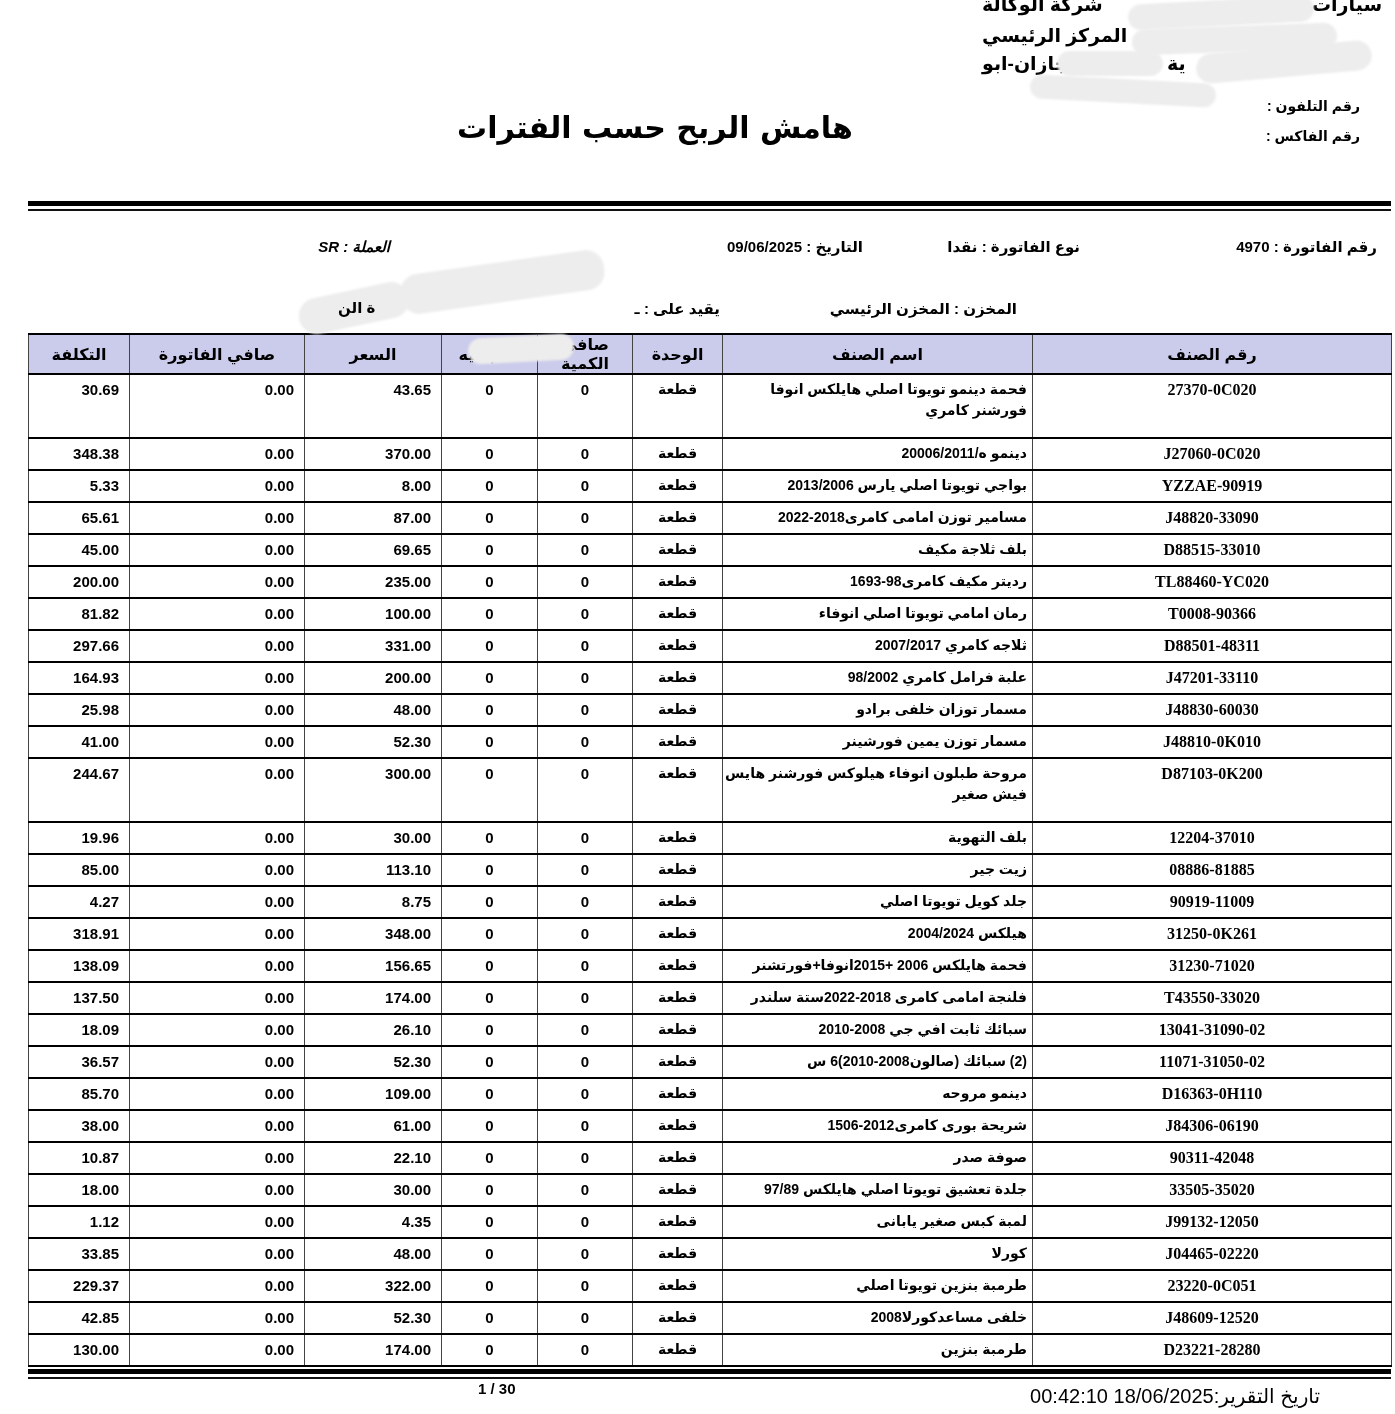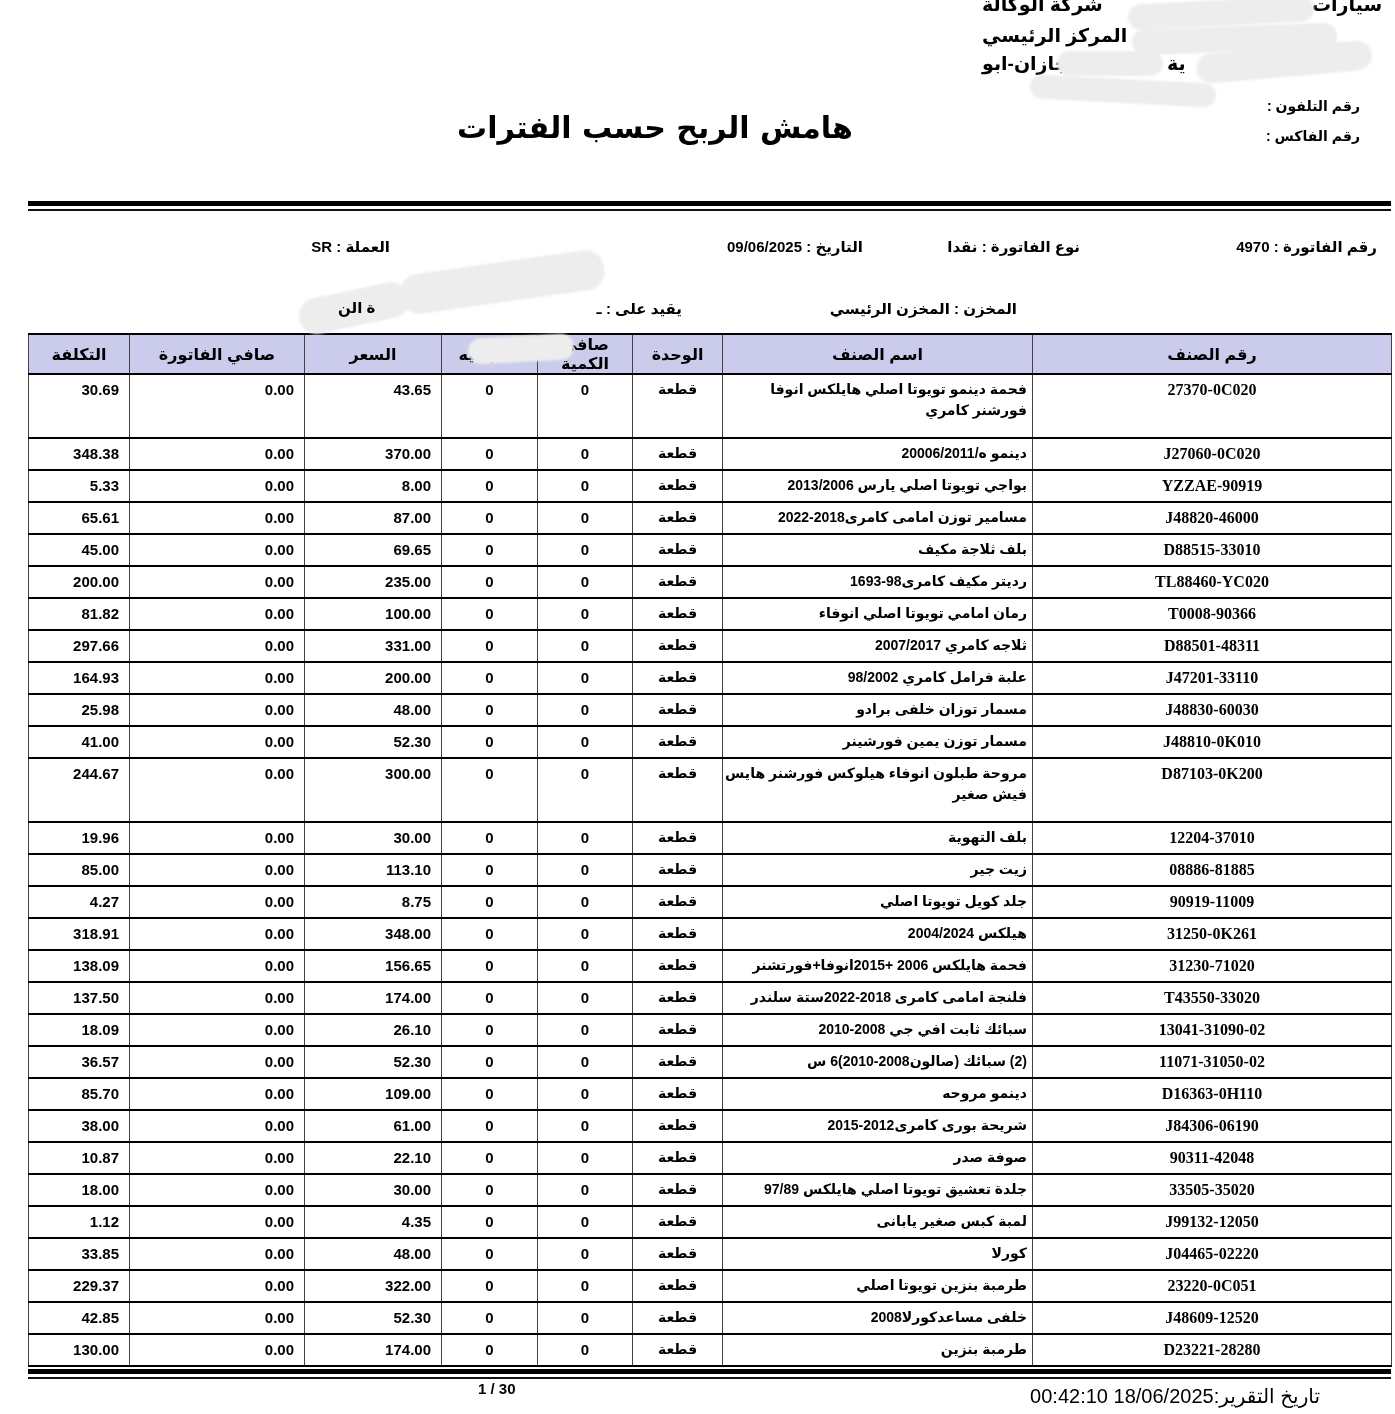--- a/index.html
+++ b/index.html
@@ -86,24 +86,24 @@
   <span class="c-small" style="top:128px;right:35px;">رقم الفاكس :</span>
 
   <div class="title">هامش الربح حسب الفترات</div>
 
   <div class="rule rule-top-thick"></div>
   <div class="rule rule-top-thin"></div>
 
   <span class="meta" style="top:238px;right:18px;">رقم الفاتورة : 4970</span>
   <span class="meta" style="top:238px;right:315px;">نوع الفاتورة : نقدا</span>
   <span class="meta" style="top:238px;right:532px;">التاريخ : 09/06/2025</span>
-  <span class="meta" style="top:238px;right:1005px;">العملة : SR</span>
+  <span class="meta" style="top:238px;right:1005px;font-style:italic;">العملة : SR</span>
 
   <span class="meta" style="top:300px;right:378px;">المخزن : المخزن الرئيسي</span>
-  <span class="meta" style="top:300px;right:713px;">يقيد على : ـ</span>
+  <span class="meta" style="top:300px;right:675px;">يقيد على : ـ</span>
   <span class="frag" style="top:299px;left:338px;">ة الن</span>
 
   <table class="items">
     <colgroup>
       <col style="width:359px">
         <col style="width:310px">
         <col style="width:90px">
         <col style="width:95px">
       <col style="width:96px">
         <col style="width:137px">
@@ -147,21 +147,21 @@
           <td class="col-code">90919-YZZAE</td>
           <td class="col-name">بواجي تويوتا اصلي يارس 2013/2006</td>
           <td class="col-unit">قطعة</td>
           <td class="col-qty">0</td>
           <td class="col-free">0</td>
           <td class="col-price">8.00</td>
           <td class="col-net">0.00</td>
           <td class="col-cost">5.33</td>
         </tr>
         <tr style="height: 32px;">
-          <td class="col-code">J48820-46000</td>
+          <td class="col-code">J48820-33090</td>
           <td class="col-name">مسامير توزن امامى كامرى2018‏-2022</td>
           <td class="col-unit">قطعة</td>
           <td class="col-qty">0</td>
           <td class="col-free">0</td>
           <td class="col-price">87.00</td>
           <td class="col-net">0.00</td>
           <td class="col-cost">65.61</td>
         </tr>
         <tr style="height: 32px;">
           <td class="col-code">D88515-33010</td>
@@ -328,21 +328,21 @@
           <td class="col-name">دينمو مروحه</td>
           <td class="col-unit">قطعة</td>
           <td class="col-qty">0</td>
           <td class="col-free">0</td>
           <td class="col-price">109.00</td>
           <td class="col-net">0.00</td>
           <td class="col-cost">85.70</td>
         </tr>
         <tr style="height: 32px;">
           <td class="col-code">J84306-06190</td>
-          <td class="col-name">شريحة بورى كامرى2012‏-2015</td>
+          <td class="col-name">شريحة بورى كامرى2012‏-1506</td>
           <td class="col-unit">قطعة</td>
           <td class="col-qty">0</td>
           <td class="col-free">0</td>
           <td class="col-price">61.00</td>
           <td class="col-net">0.00</td>
           <td class="col-cost">38.00</td>
         </tr>
         <tr style="height: 32px;">
           <td class="col-code">90311-42048</td>
           <td class="col-name">صوفة صدر</td>

